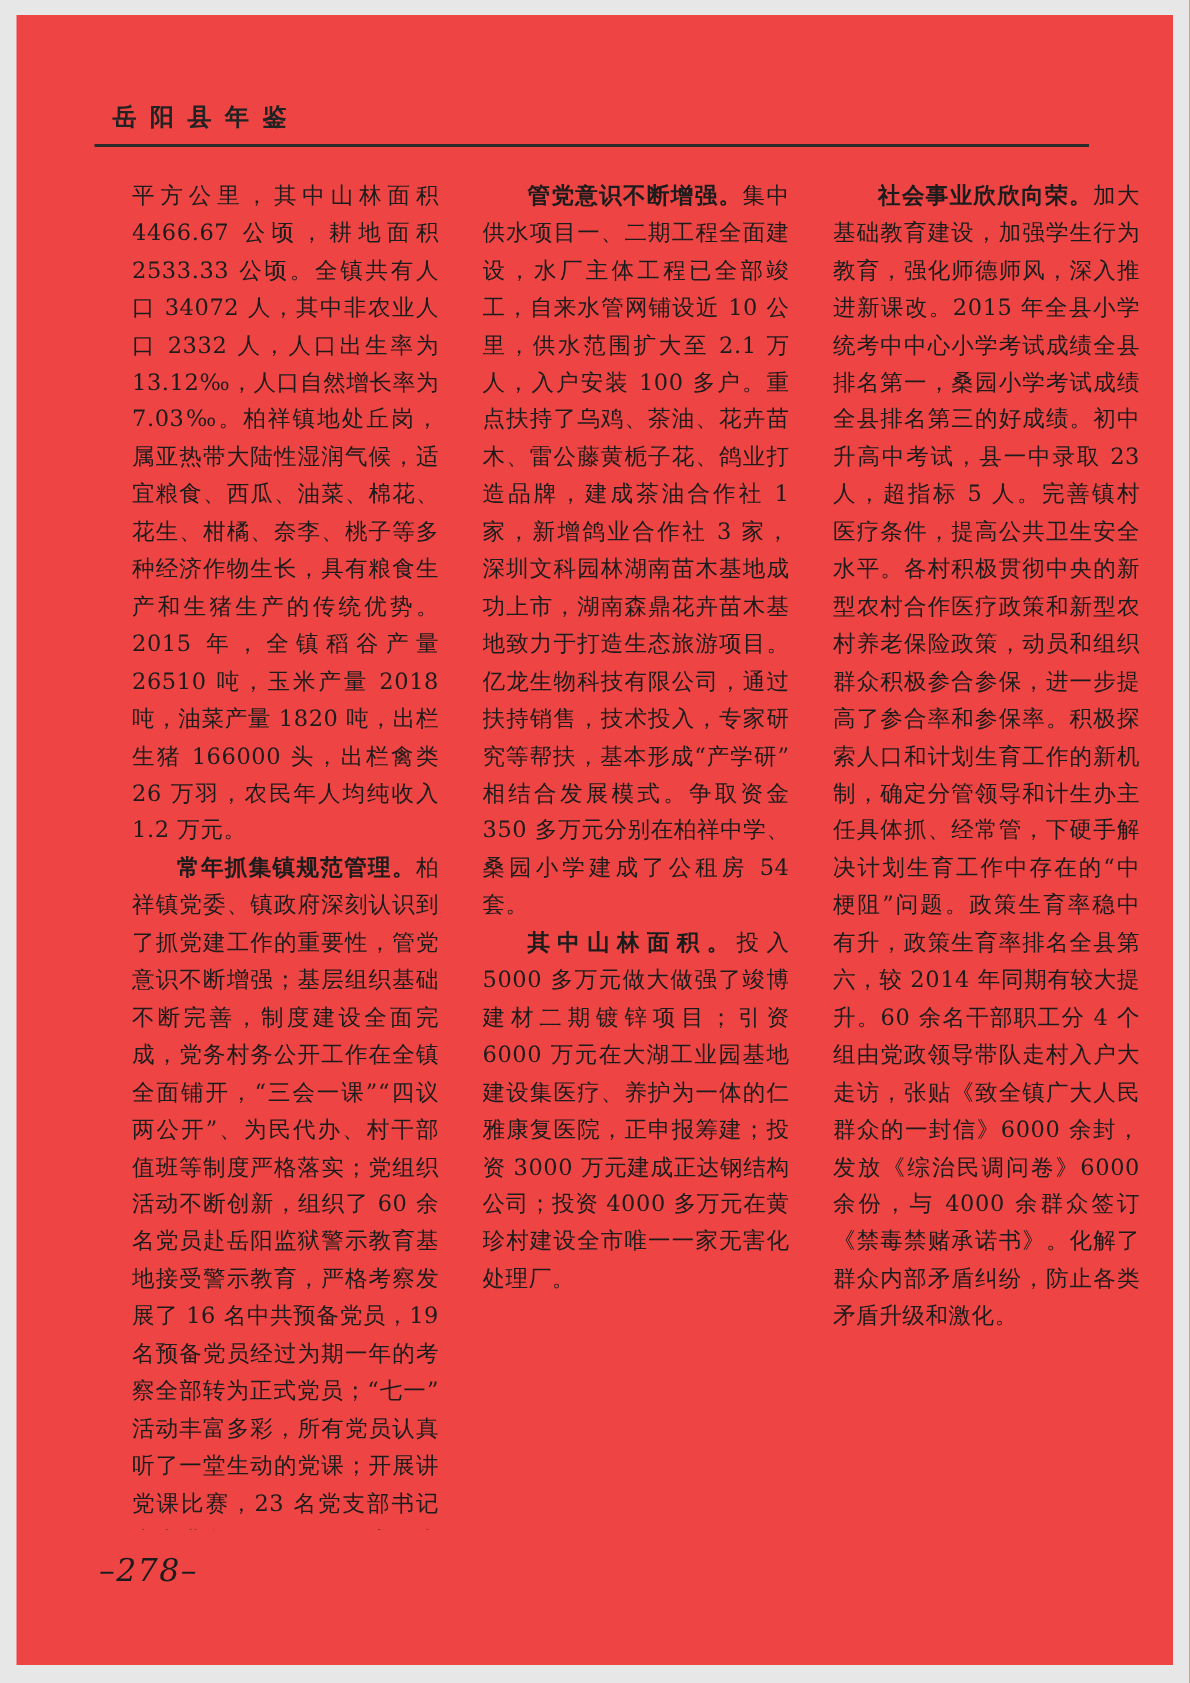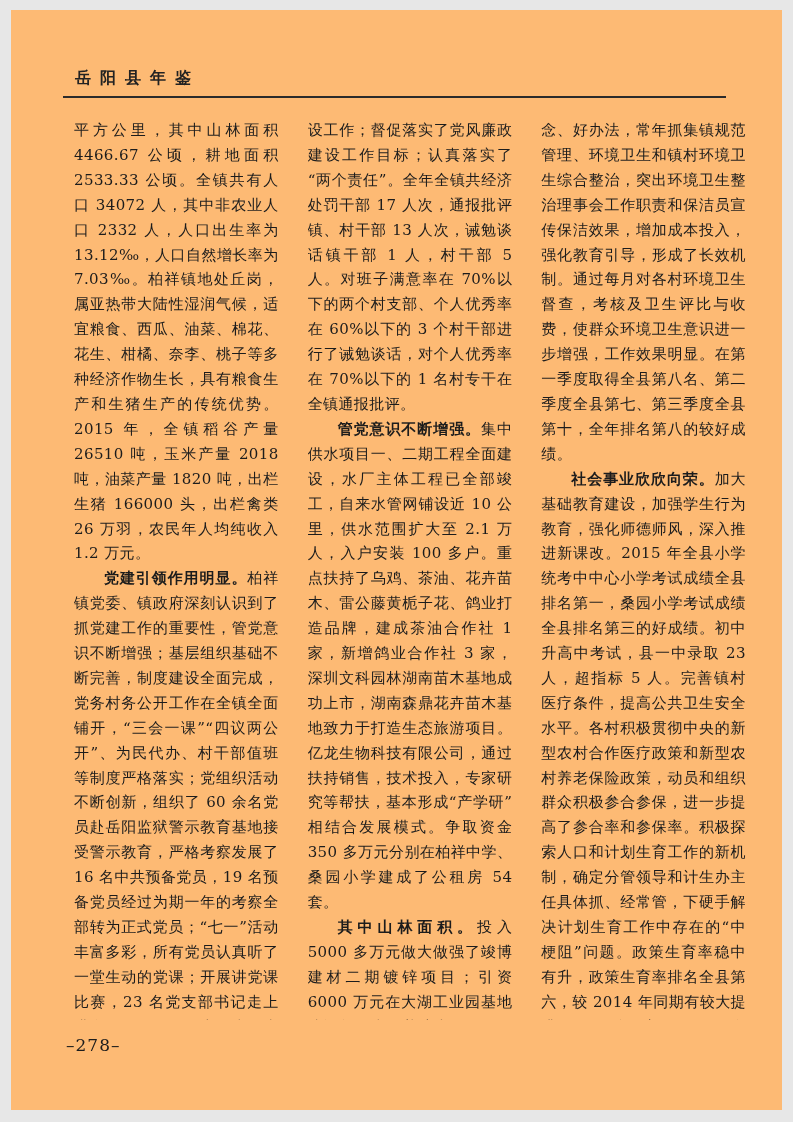--- a/index.html
+++ b/index.html
@@ -6,41 +6,41 @@
   body {
     width: 793px; height: 1122px;
     background: #e7e7e7;
     font-family: "DejaVu Serif", "Liberation Serif", serif;
     position: relative;
     overflow: hidden;
   }
   .sheet {
     position: absolute;
     left: 11px; top: 10px; right: 11px; bottom: 12px;
-    background: #fdba74;
+    background: #ef4444;
     color: #1c1c1c;
   }
   .header { position: absolute; left: 52px; right: 56px; top: 58px; }
   .header-title {
     display: inline-block;
     margin-left: 12px;
     font-size: 16px;
     letter-spacing: 9px;
     font-weight: 600;
     color: #222;
     font-family: "DejaVu Sans", "Liberation Sans", sans-serif;
   }
   .header-rule {
     margin-top: 7px;
     height: 2px;
     background: #2b2b2b;
   }
   .columns {
     position: absolute;
-    left: 63px; top: 108px;
+    left: 77px; top: 108px;
     width: 672px; height: 902px;
     display: flex;
     gap: 29px;
     overflow: hidden;
   }
   .column {
     width: 205px;
     height: 100%;
     overflow: hidden;
   }
@@ -52,52 +52,51 @@
     text-justify: inter-character;
     text-indent: 2em;
     letter-spacing: 0.4px;
     color: #1c1c1c;
   }
   .para.no-indent { text-indent: 0; }
   .para .lead { font-weight: bold; }
   .page-number {
     position: absolute;
     left: 55px; top: 1025px;
-    font-size: 17px;
+    font-size: 21px;
     letter-spacing: 1px;
     color: #1c1c1c;
+    font-style: italic;
   }
 </style>
 </head>
 <body>
 
 <div class="sheet">
 
   <div class="header">
     <span class="header-title">岳阳县年鉴</span>
     <div class="header-rule"></div>
   </div>
 
   <div class="columns">
 
     <div class="column">
       <p class="para no-indent"><span>平方公里，其中山林面积 4466.67 公顷，耕地面积 2533.33 公顷。全镇共有人口 34072 人，其中非农业人口 2332 人，人口出生率为 13.12‰，人口自然增长率为 7.03‰。柏祥镇地处丘岗，属亚热带大陆性湿润气候，适宜粮食、西瓜、油菜、棉花、花生、柑橘、奈李、桃子等多种经济作物生长，具有粮食生产和生猪生产的传统优势。2015 年，全镇稻谷产量 26510 吨，玉米产量 2018 吨，油菜产量 1820 吨，出栏生猪 166000 头，出栏禽类 26 万羽，农民年人均纯收入 1.2 万元。</span></p>
-      <p class="para"><b class="lead">党建引领作用明显。</b><span>柏祥镇党委、镇政府深刻认识到了抓党建工作的重要性，管党意识不断增强；基层组织基础不断完善，制度建设全面完成，党务村务公开工作在全镇全面铺开，“三会一课”“四议两公开”、为民代办、村干部值班等制度严格落实；党组织活动不断创新，组织了 60 余名党员赴岳阳监狱警示教育基地接受警示教育，严格考察发展了 16 名中共预备党员，19 名预备党员经过为期一年的考察全部转为正式党员；“七一”活动丰富多彩，所有党员认真听了一堂生动的党课；开展讲党课比赛，23 名党支部书记走上讲台，展开了一场专题党课大比拼。</span></p>
+      <p class="para"><b class="lead">常年抓集镇规范管理。</b><span>柏祥镇党委、镇政府深刻认识到了抓党建工作的重要性，管党意识不断增强；基层组织基础不断完善，制度建设全面完成，党务村务公开工作在全镇全面铺开，“三会一课”“四议两公开”、为民代办、村干部值班等制度严格落实；党组织活动不断创新，组织了 60 余名党员赴岳阳监狱警示教育基地接受警示教育，严格考察发展了 16 名中共预备党员，19 名预备党员经过为期一年的考察全部转为正式党员；“七一”活动丰富多彩，所有党员认真听了一堂生动的党课；开展讲党课比赛，23 名党支部书记走上讲台，展开了一场专题党课大比拼。</span></p>
 
     </div>
 
     <div class="column">
-      <p class="para no-indent"><span>设工作；督促落实了党风廉政建设工作目标；认真落实了“两个责任”。全年全镇共经济处罚干部 17 人次，通报批评镇、村干部 13 人次，诫勉谈话镇干部 1 人，村干部 5 人。对班子满意率在 70%以下的两个村支部、个人优秀率在 60%以下的 3 个村干部进行了诫勉谈话，对个人优秀率在 70%以下的 1 名村专干在全镇通报批评。</span></p>
       <p class="para"><b class="lead">管党意识不断增强。</b><span>集中供水项目一、二期工程全面建设，水厂主体工程已全部竣工，自来水管网铺设近 10 公里，供水范围扩大至 2.1 万人，入户安装 100 多户。重点扶持了乌鸡、茶油、花卉苗木、雷公藤黄栀子花、鸽业打造品牌，建成茶油合作社 1 家，新增鸽业合作社 3 家，深圳文科园林湖南苗木基地成功上市，湖南森鼎花卉苗木基地致力于打造生态旅游项目。亿龙生物科技有限公司，通过扶持销售，技术投入，专家研究等帮扶，基本形成“产学研”相结合发展模式。争取资金 350 多万元分别在柏祥中学、桑园小学建成了公租房 54 套。</span></p>
       <p class="para"><b class="lead">其中山林面积。</b><span>投入 5000 多万元做大做强了竣博建材二期镀锌项目；引资 6000 万元在大湖工业园基地建设集医疗、养护为一体的仁雅康复医院，正申报筹建；投资 3000 万元建成正达钢结构公司；投资 4000 多万元在黄珍村建设全市唯一一家无害化处理厂。</span></p>
 
     </div>
 
     <div class="column">
-      <p class="para no-indent"><span>念、好办法，常年抓集镇规范管理、环境卫生和镇村环境卫生综合整治，突出环境卫生整治理事会工作职责和保洁员宣传保洁效果，增加成本投入，强化教育引导，形成了长效机制。通过每月对各村环境卫生督查，考核及卫生评比与收费，使群众环境卫生意识进一步增强，工作效果明显。在第一季度取得全县第八名、第二季度全县第七、第三季度全县第十，全年排名第八的较好成绩。</span></p>
       <p class="para"><b class="lead">社会事业欣欣向荣。</b><span>加大基础教育建设，加强学生行为教育，强化师德师风，深入推进新课改。2015 年全县小学统考中中心小学考试成绩全县排名第一，桑园小学考试成绩全县排名第三的好成绩。初中升高中考试，县一中录取 23 人，超指标 5 人。完善镇村医疗条件，提高公共卫生安全水平。各村积极贯彻中央的新型农村合作医疗政策和新型农村养老保险政策，动员和组织群众积极参合参保，进一步提高了参合率和参保率。积极探索人口和计划生育工作的新机制，确定分管领导和计生办主任具体抓、经常管，下硬手解决计划生育工作中存在的“中梗阻”问题。政策生育率稳中有升，政策生育率排名全县第六，较 2014 年同期有较大提升。60 余名干部职工分 4 个组由党政领导带队走村入户大走访，张贴《致全镇广大人民群众的一封信》6000 余封，发放《综治民调问卷》6000 余份，与 4000 余群众签订《禁毒禁赌承诺书》。化解了群众内部矛盾纠纷，防止各类矛盾升级和激化。</span></p>
     </div>
 
   </div>
 
   <div class="page-number">–278–</div>
 
 </div>
 
 </body></html>

